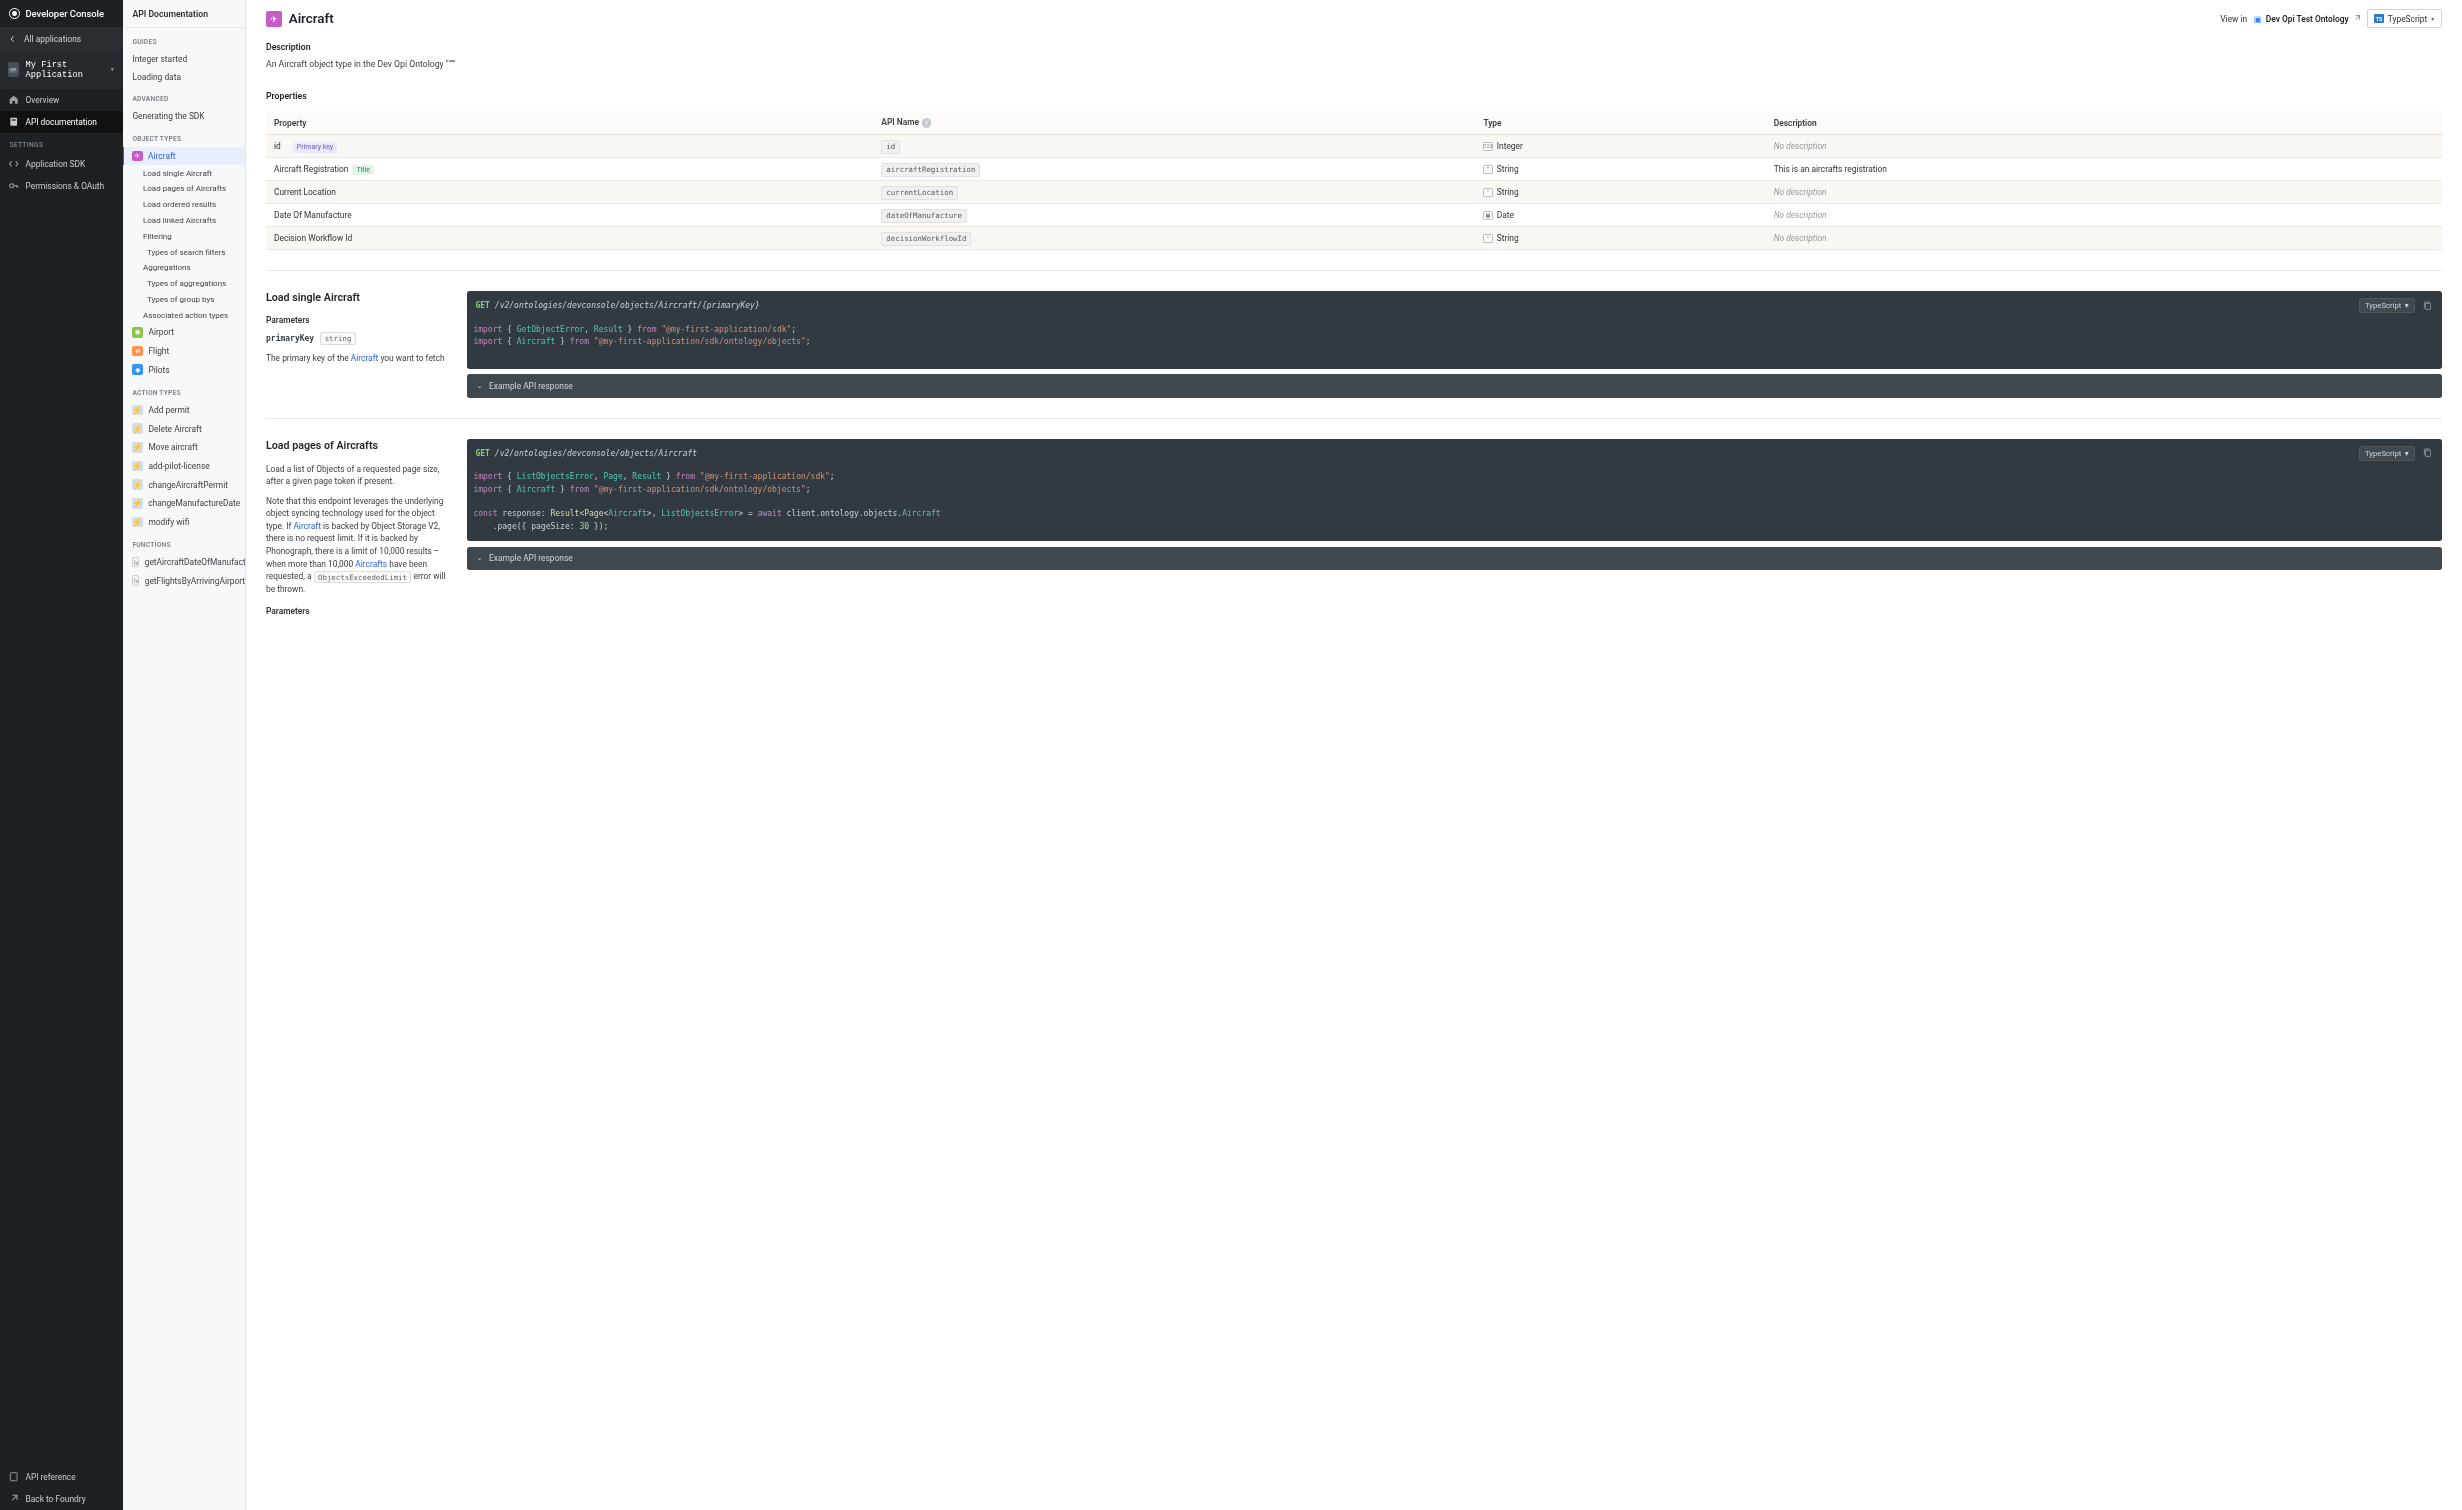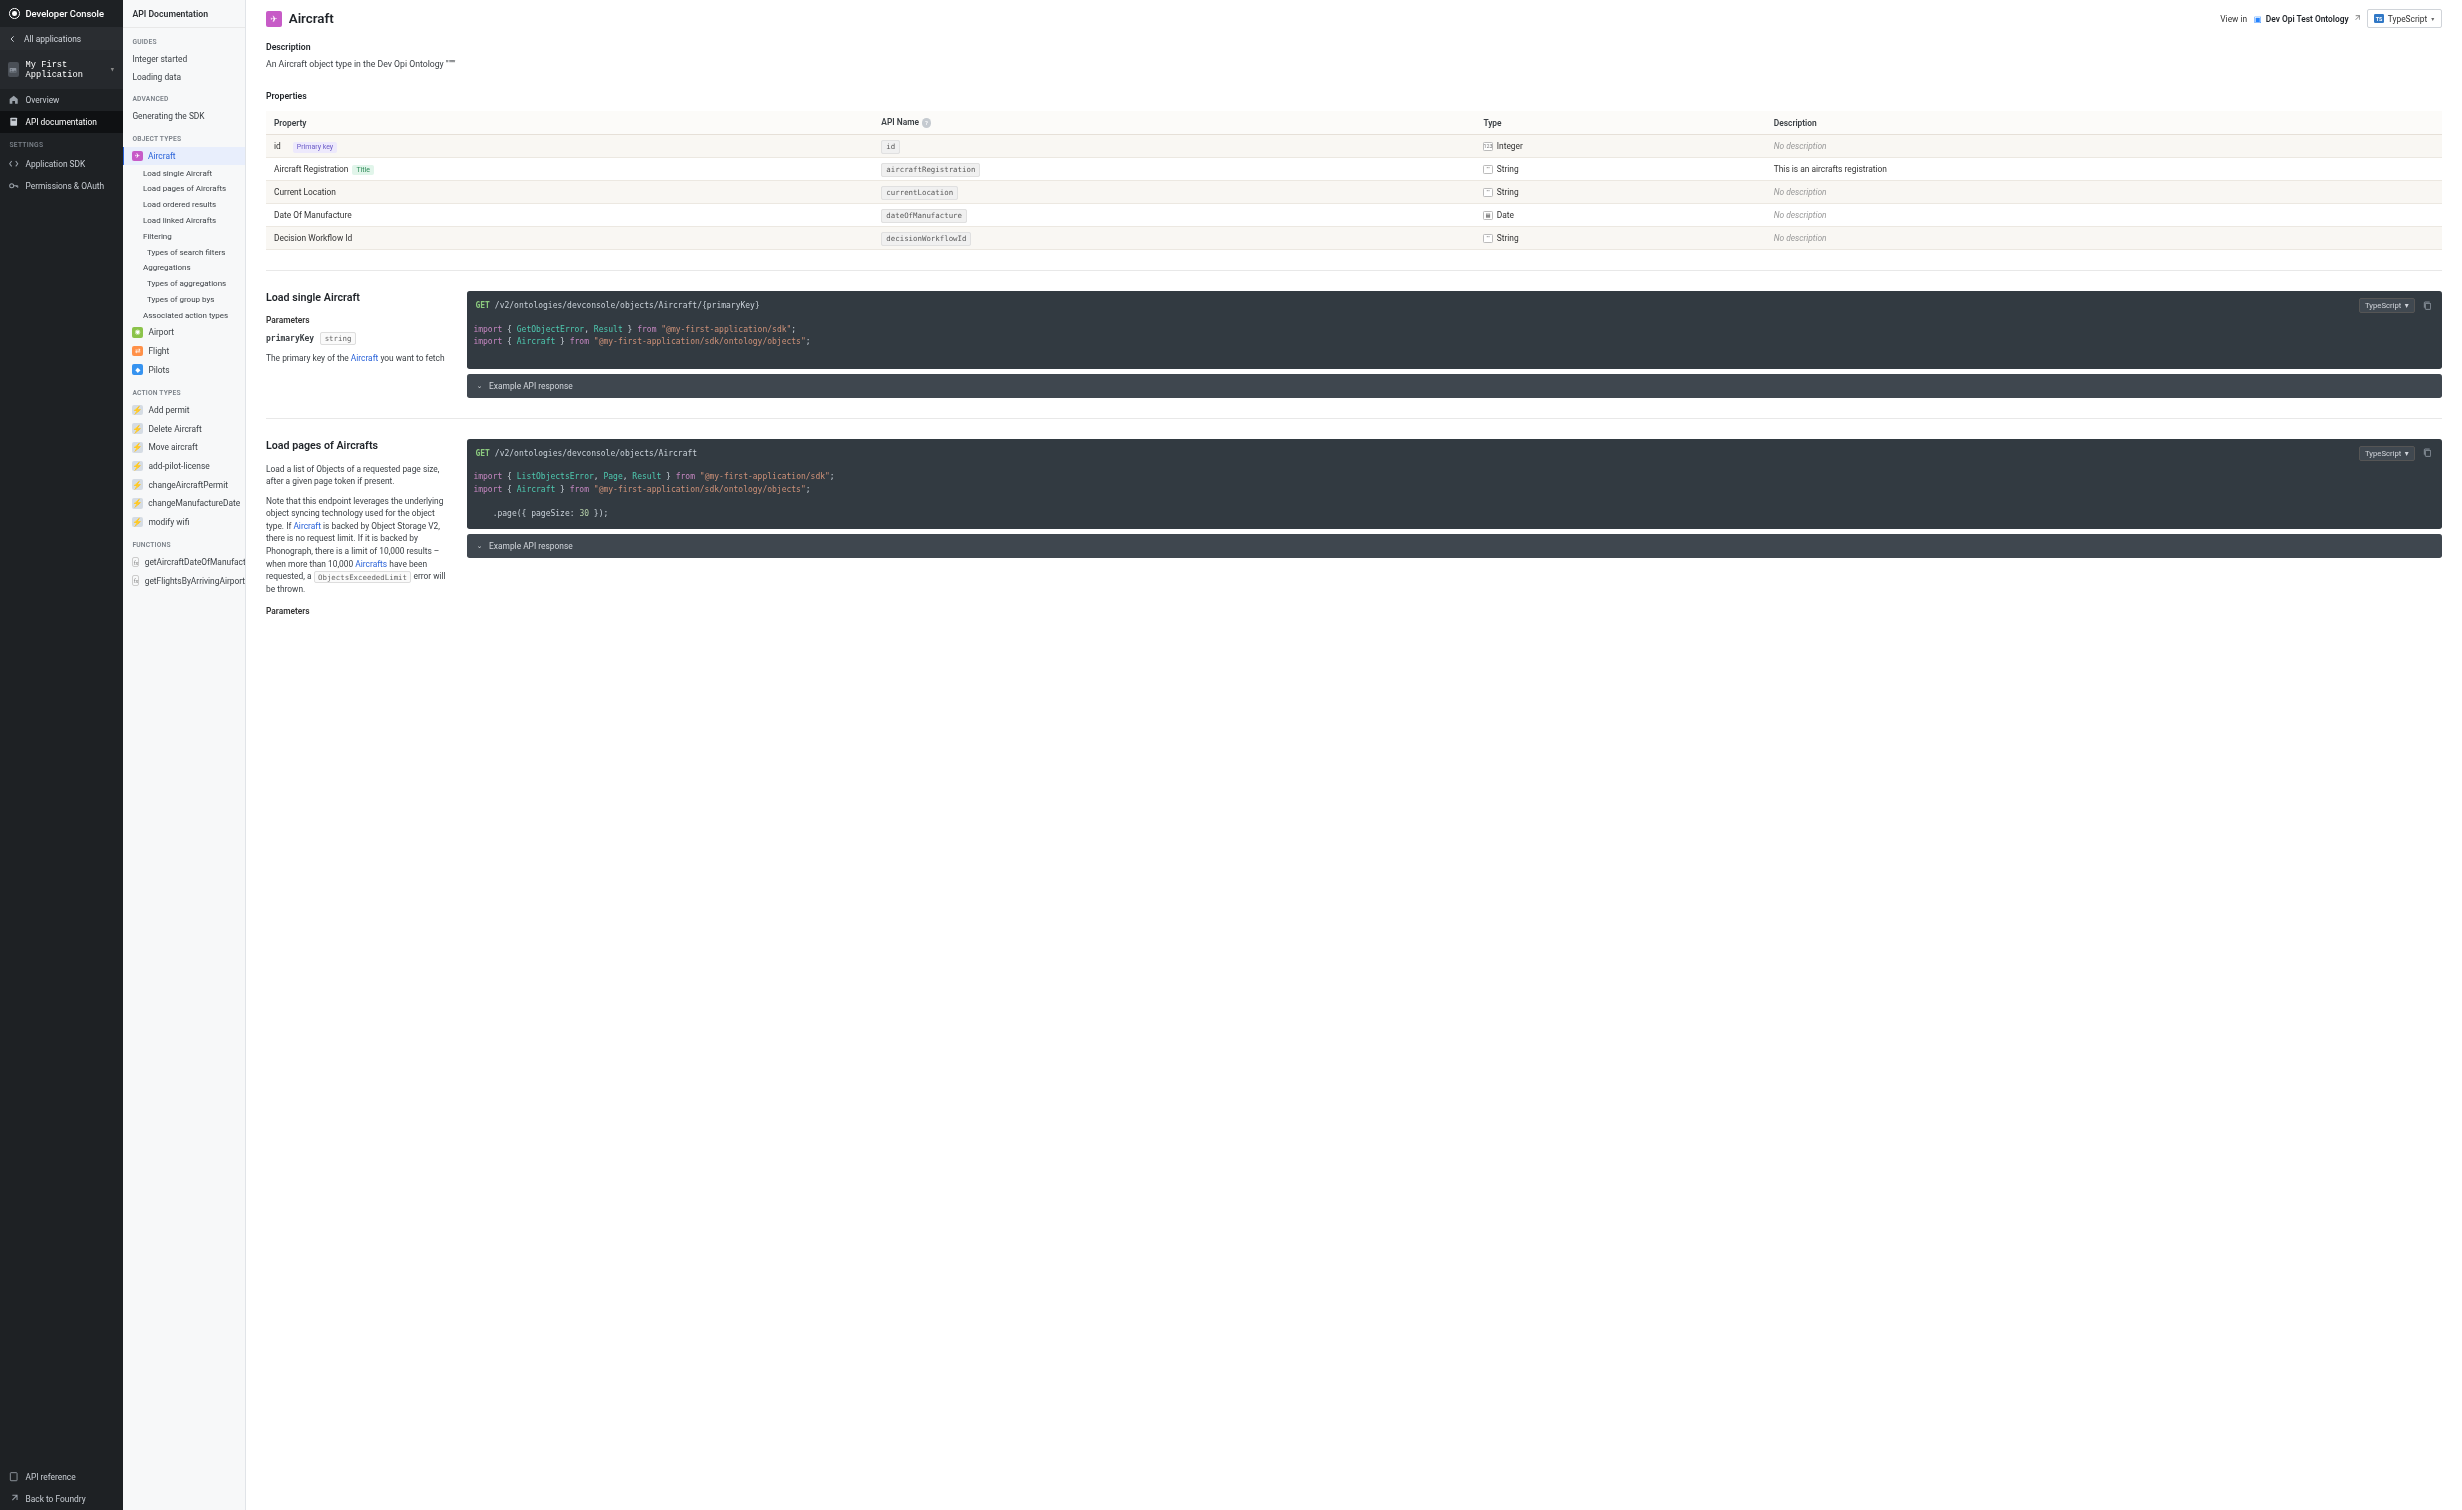--- a/index.html
+++ b/index.html
@@ -70,21 +70,21 @@
 .endpoint .left h4 { font-size:8.4px; font-weight:600; margin:10.7px 0 6.7px; }
 .endpoint .left p { font-size:8.4px; color:#3a3f44; line-height:1.5; margin-bottom:6.7px; }
 .endpoint .left .mono { font-family: ui-monospace, Menlo, monospace; font-weight:600; font-size:8px; }
 .endpoint .left .type-chip { font-family: ui-monospace, Menlo, monospace; font-size:7.4px; border:0.7px solid #ddd; border-radius:2px; padding:0.7px 3.4px; color:#666; background:#fafafa; margin-left:4px; }
 .endpoint .left a { color:#2962d9; }
 .endpoint .right { flex:1; min-width:0; }
 
 .code-block { background:#323a41; border-radius:2.7px; overflow:hidden; }
 .code-head { display:flex; align-items:center; padding:6.7px 8px; gap:5px; }
 .method-get { color:#8bc97e; font-weight:700; font-family: ui-monospace, Menlo, monospace; font-size:8px; }
-.url { color:#c9d1d9; font-family: ui-monospace, Menlo, monospace; font-size:8px; }
+.url { color:#c9d1d9; font-family: ui-monospace, Menlo, monospace; font-size:8px;font-style:italic; }
 .code-head .sp { flex:1; }
 .lang-sel { background:#404850; border:0.7px solid #555; color:#d1d5db; border-radius:2px; padding:2px 5.4px; font-size:7.7px; display:flex; align-items:center; gap:3.4px; cursor:pointer; }
 .copy-btn { color:#9aa3ac; cursor:pointer; padding:2px 2.7px; }
 .code-body { padding: 4px 6px 8px; font-family: ui-monospace, Menlo, monospace; font-size:8px; line-height:1.55; color:#c9d1d9; white-space:nowrap; overflow-x:auto; }
 .kw { color:#c586c0; }
 .str { color:#ce9178; }
 .cls { color:#4ec9b0; }
 .cls2 { color:#dcdcaa; }
 .num { color:#b5cea8; }
 
@@ -417,20 +417,21 @@
             <svg width="8.7" height="9.4" viewBox="0 0 13 14">
                   <rect x="3.5" y="3.5" width="8" height="9" rx="1" fill="none" stroke="#9aa3ac" stroke-width="1.2"></rect>
                   <path d="M2 10V2.5C2 1.9 2.4 1.5 3 1.5h7" fill="none" stroke="#9aa3ac" stroke-width="1.2"></path>
                 </svg>
           </span>
         </div>
         <div class="code-body">
 <div><span class="kw">import</span> { <span class="cls">ListObjectsError</span>, <span class="cls">Page</span>, <span class="cls">Result</span> } <span class="kw">from</span> <span class="str">"@my-first-application/sdk"</span>;</div>
 <div><span class="kw">import</span> { <span class="cls">Aircraft</span> } <span class="kw">from</span> <span class="str">"@my-first-application/sdk/ontology/objects"</span>;</div>
 <div>&nbsp;</div>
+<div><span class="kw">const</span> <span>response</span>: <span class="cls2">Result</span>&lt;<span class="cls2">Page</span>&lt;<span class="cls">Aircraft</span>&gt;, <span class="cls">ListObjectsError</span>&gt; = <span class="kw">await</span> <span>client.ontology.objects.</span><span class="cls">Aircraft</span></div>
 <div>&nbsp;&nbsp;&nbsp;&nbsp;<span>.page({ pageSize:</span> <span class="num">30</span> <span>});</span></div>
         </div>
       </div>
       <div class="example-bar">
         <span class="chev">⌄</span>
         <span>Example API response</span>
       </div>
     </div>
   </div>
 

